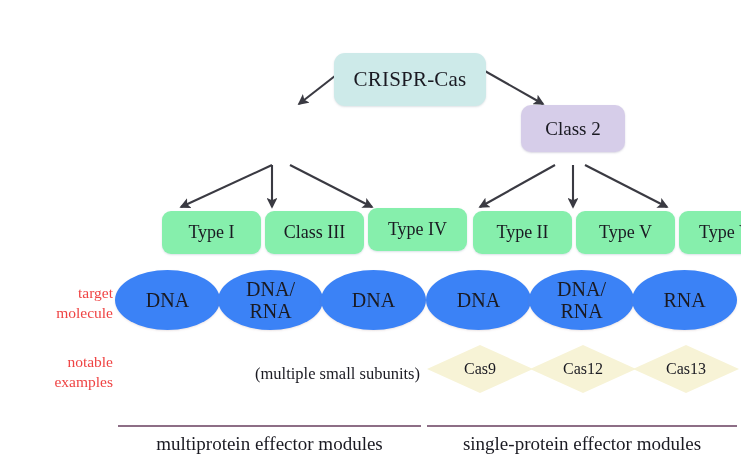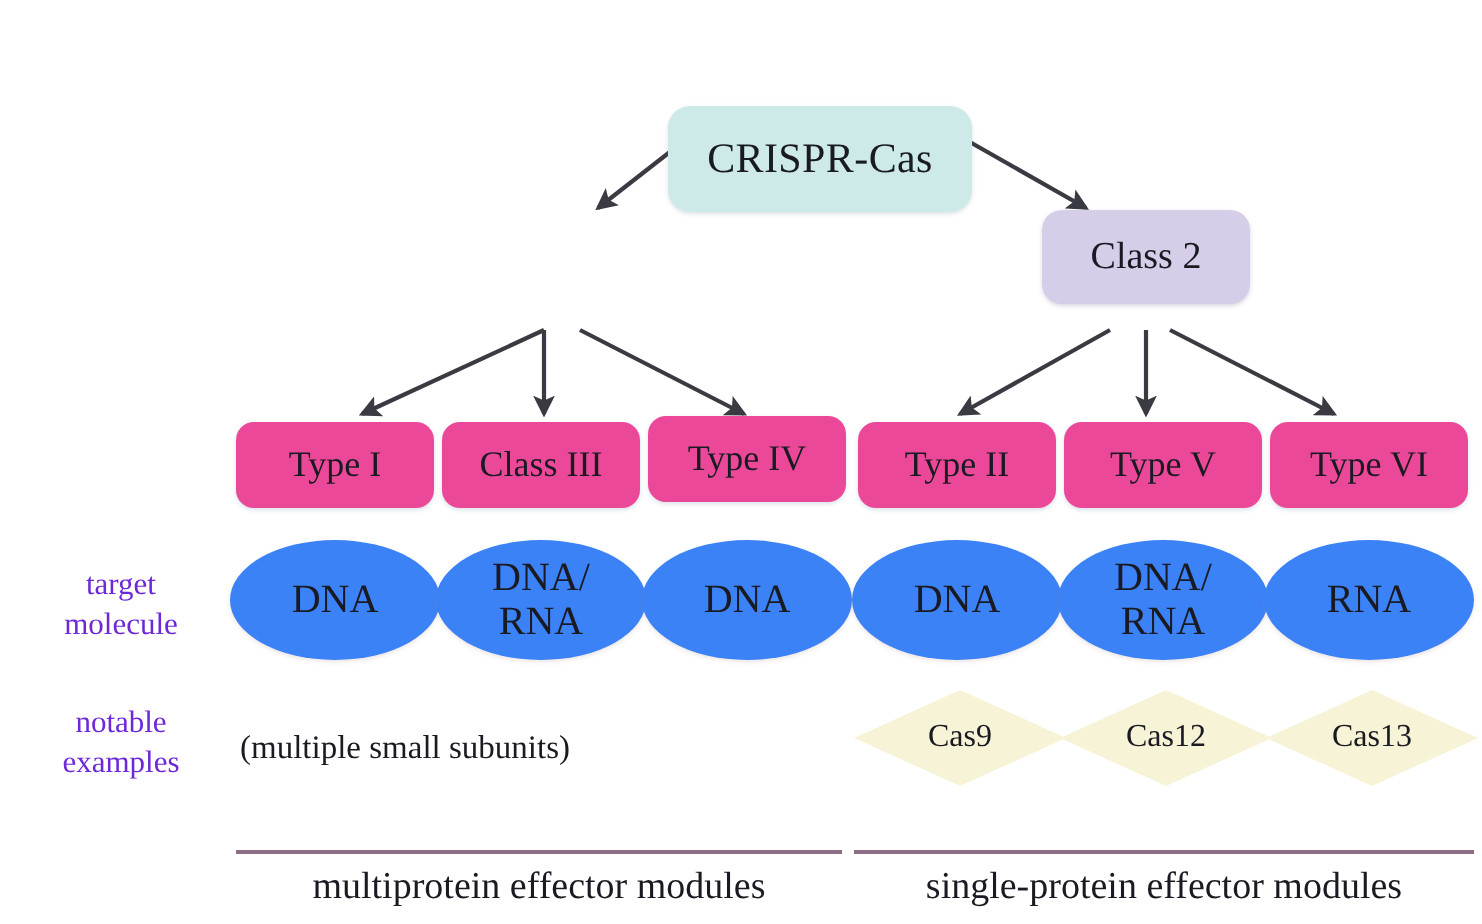--- a/index.html
+++ b/index.html
@@ -32,24 +32,25 @@
   }
   
   .classbox{
     background:#d6cde9;
     border-radius:10px;
     font-size:19px;
     box-shadow:0 1px 2px rgba(120,110,150,.28);
   }
   
   .typebox{
-    background:#ec4899;
+    background:#86efac;
     border-radius:9px;
     font-size:18px;
     box-shadow:0 1px 2px rgba(110,140,165,.25);
+    margin-left:44px;
   }
   
   .ellipse{
     background:#3b82f6;
     border-radius:50%;
     font-size:20px;
     box-shadow:0 1px 2px rgba(170,130,130,.22);
   }
   .ellipse .two-line{line-height:1.12;}
 
@@ -64,29 +65,29 @@
     position:absolute;left:0;top:0;width:100%;height:100%;
     display:flex;align-items:center;justify-content:center;
     font-size:16px;
   }
 
   
   .rowlabel{
     position:absolute;
     font-size:15.5px;
     line-height:1.28;
-    text-align:center;
-    color:#6d28d9;
+    text-align:right;
+    color:#ef4444;
   }
 
   
   .plain-note{
     position:absolute;
     font-size:16.5px;
-    text-align:left;
+    text-align:right;
   }
 
   
   .rule{
     position:absolute;
     height:1.6px;
     background:#8d6e86;
   }
   .caption{
     position:absolute;

